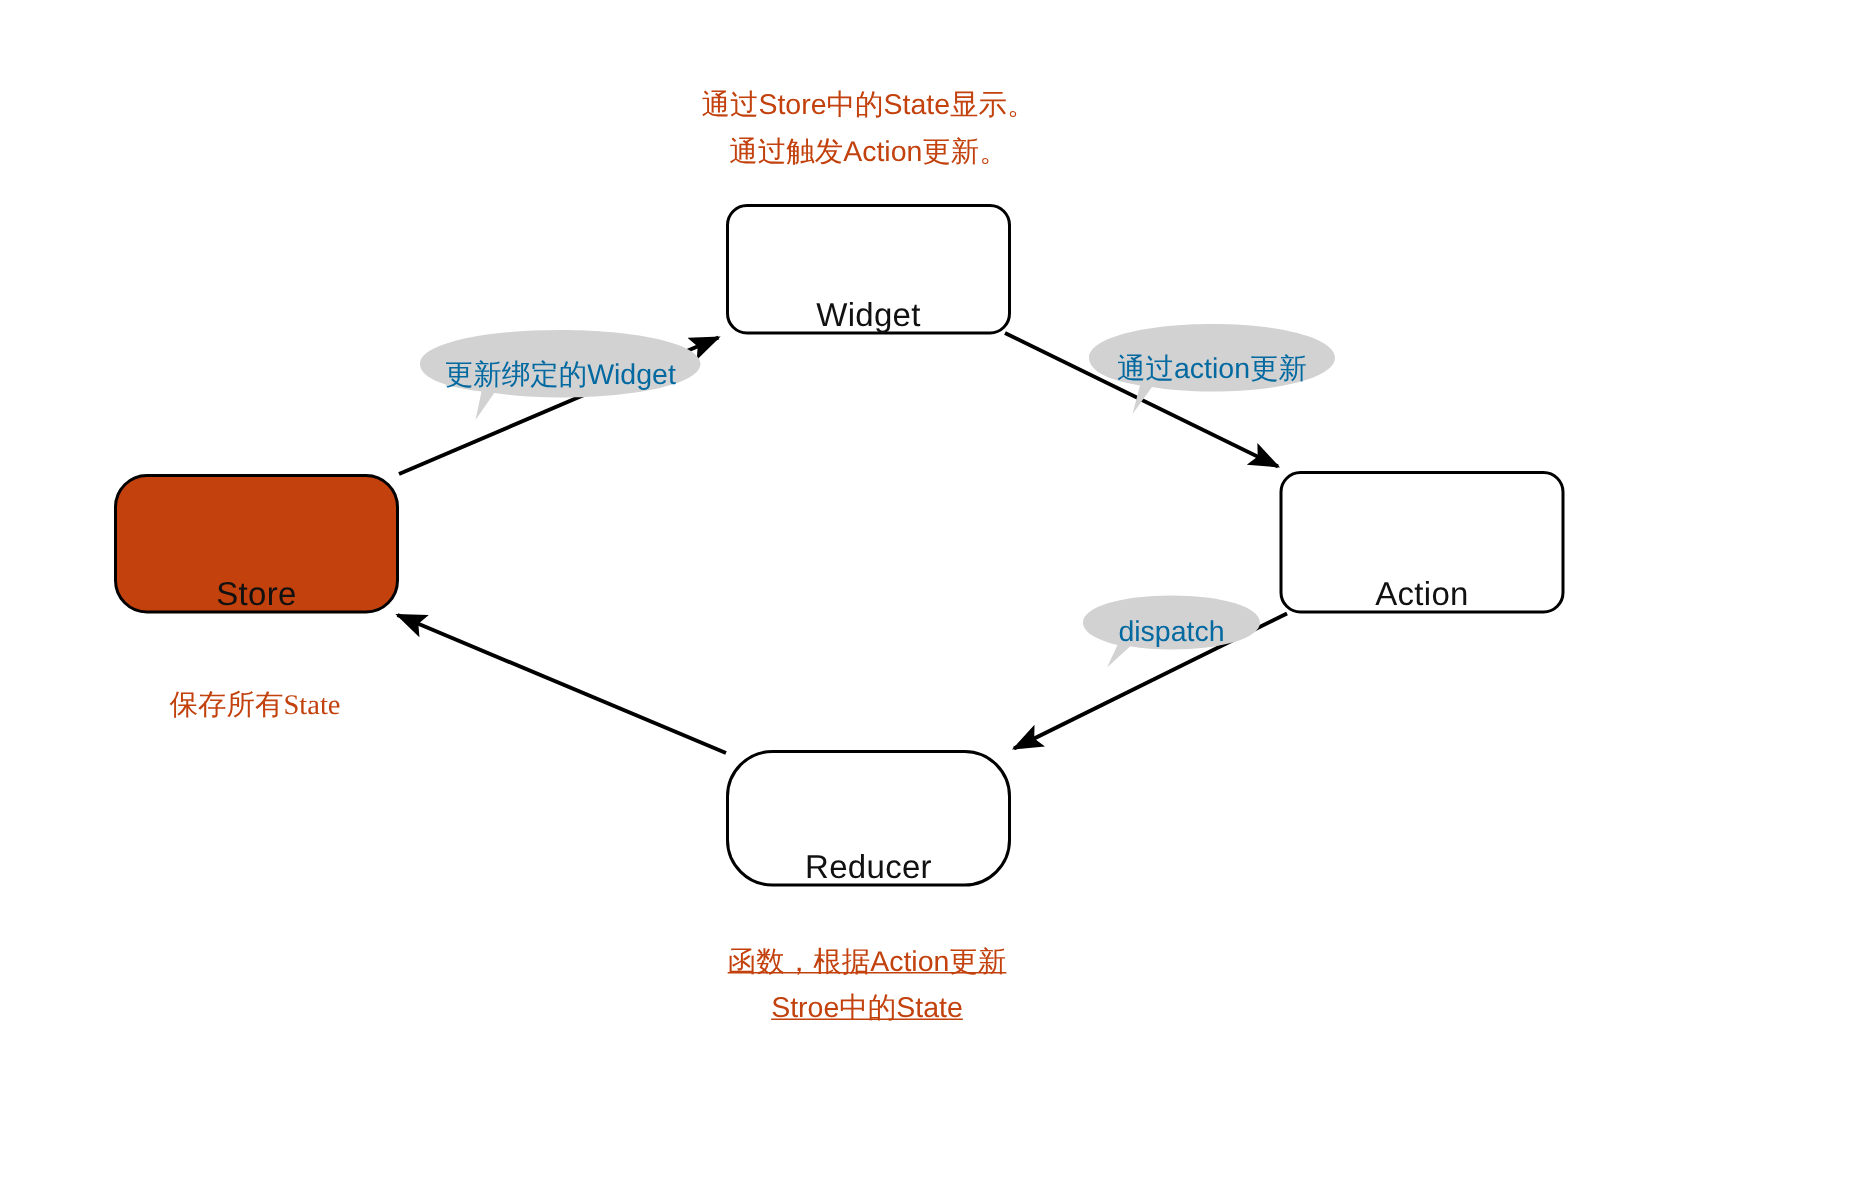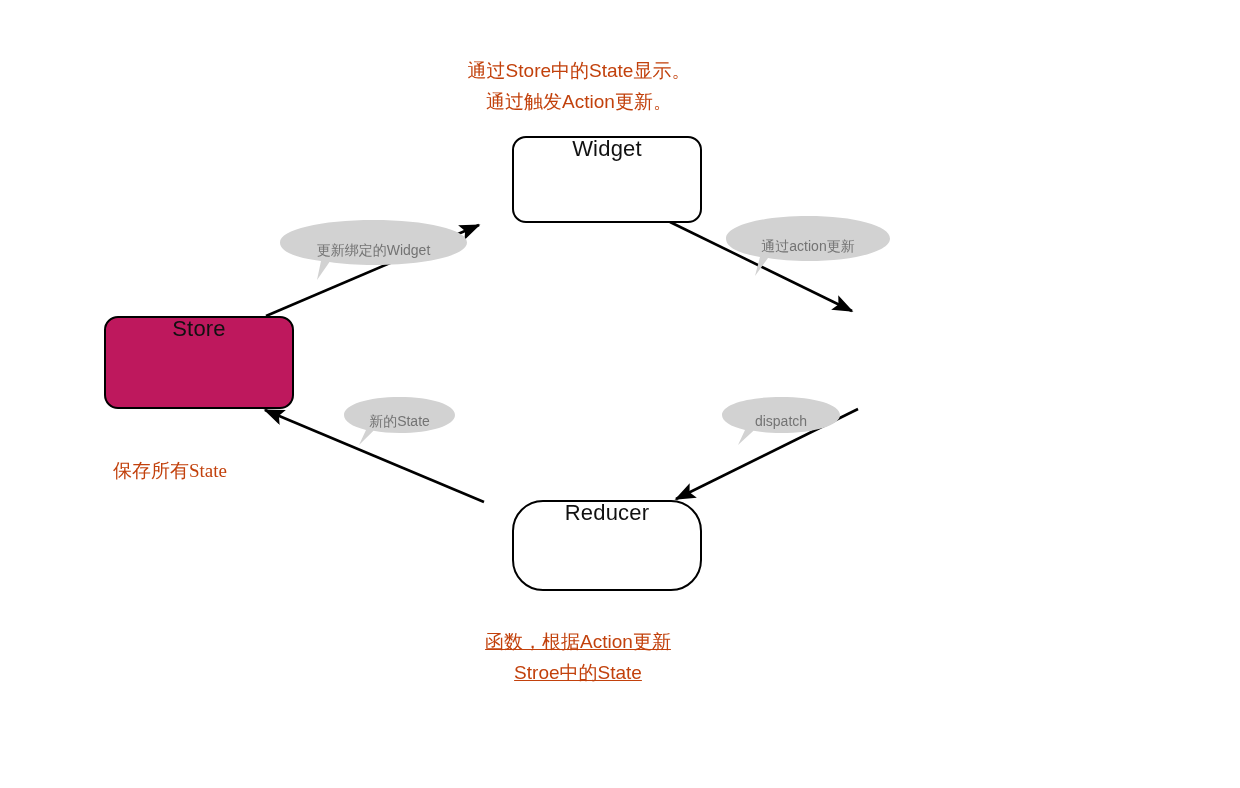--- a/index.html
+++ b/index.html
@@ -26,33 +26,33 @@
   }
 
   
   .node {
     position: absolute;
     box-sizing: border-box;
     border: 2.4px solid #000000;
     border-radius: 14px;
     background: #ffffff;
     display: flex;
-    align-items: flex-start;
+    align-items: flex-end;
     justify-content: center;
     z-index: 3;
-    margin-left: 28px;
   }
   .node .node-label {
     font-size: 22px;
     color: #111111;
     letter-spacing: .2px;
     line-height: 1;
   }
   .node.filled {
-    background: #be185d;
+    background: #c2410c;
+    border-radius: 22px;
   }
 
   #node-store   { left: 76px;  top: 316px; width: 190px; height: 93px; }
   #node-widget  { left: 484px; top: 136px; width: 190px; height: 87px; }
   #node-action  { left: 853px; top: 314px; width: 190px; height: 95px; }
   #node-reducer { left: 484px; top: 500px; width: 190px; height: 91px; border-radius: 31px; }
 
   
   .caption {
     position: absolute;
@@ -72,22 +72,22 @@
   .bubble {
     position: absolute;
     z-index: 4;
     display: flex;
     align-items: center;
     justify-content: center;
   }
   .bubble .bubble-text {
     position: relative;
     z-index: 2;
-    font-size: 14px;
-    color: #737373;
+    font-size: 19px;
+    color: #0369a1;
     white-space: nowrap;
     line-height: 1;
   }
   .bubble .bubble-svg {
     position: absolute;
     left: 0;
     top: 0;
     width: 100%;
     height: 100%;
     z-index: 1;
@@ -129,20 +129,23 @@
 Stroe中的State</div>
 
   <div class="node filled" id="node-store">
     <span class="node-label">Store</span>
   </div>
 
   <div class="node" id="node-widget">
     <span class="node-label">Widget</span>
   </div>
 
+  <div class="node" id="node-action">
+    <span class="node-label">Action</span>
+  </div>
 
   <div class="node" id="node-reducer">
     <span class="node-label">Reducer</span>
   </div>
 
   <div class="bubble" id="bubble-update-widget">
     <svg class="bubble-svg" viewBox="0 0 193 62" preserveAspectRatio="none" xmlns="http://www.w3.org/2000/svg">
       <path d="M96.5,1 C149,1 190,10.5 190,23.5 C190,36.5 149,46 96.5,46
                C80,46 65,44.9 52.5,43 L40,61 L44,42 C15,38.5 3,31.5 3,23.5
                C3,10.5 44,1 96.5,1 Z" fill="#d2d2d2"></path>
@@ -161,22 +164,14 @@
 
   <div class="bubble" id="bubble-via-action">
     <svg class="bubble-svg" viewBox="0 0 170 62" preserveAspectRatio="none" xmlns="http://www.w3.org/2000/svg">
       <path d="M85,1 C131,1 167,10.5 167,23.5 C167,36.5 131,46 85,46
                C70,46 56,44.9 45,43 L32,61 L37,42 C13,38 3,31.2 3,23.5
                C3,10.5 39,1 85,1 Z" fill="#d2d2d2"></path>
     </svg>
     <span class="bubble-text">通过action更新</span>
   </div>
 
-  <div class="bubble" id="bubble-new-state">
-    <svg class="bubble-svg" viewBox="0 0 117 50" preserveAspectRatio="none" xmlns="http://www.w3.org/2000/svg">
-      <path d="M58.5,1 C90,1 114,8.5 114,19 C114,29.5 90,37 58.5,37
-               C49,37 40,36.2 32.5,34.8 L18,49 L25,34 C11,30.5 3,25.3 3,19
-               C3,8.5 27,1 58.5,1 Z" fill="#d2d2d2"></path>
-    </svg>
-    <span class="bubble-text">新的State</span>
-  </div>
 
 </div>
 
 </body></html>

